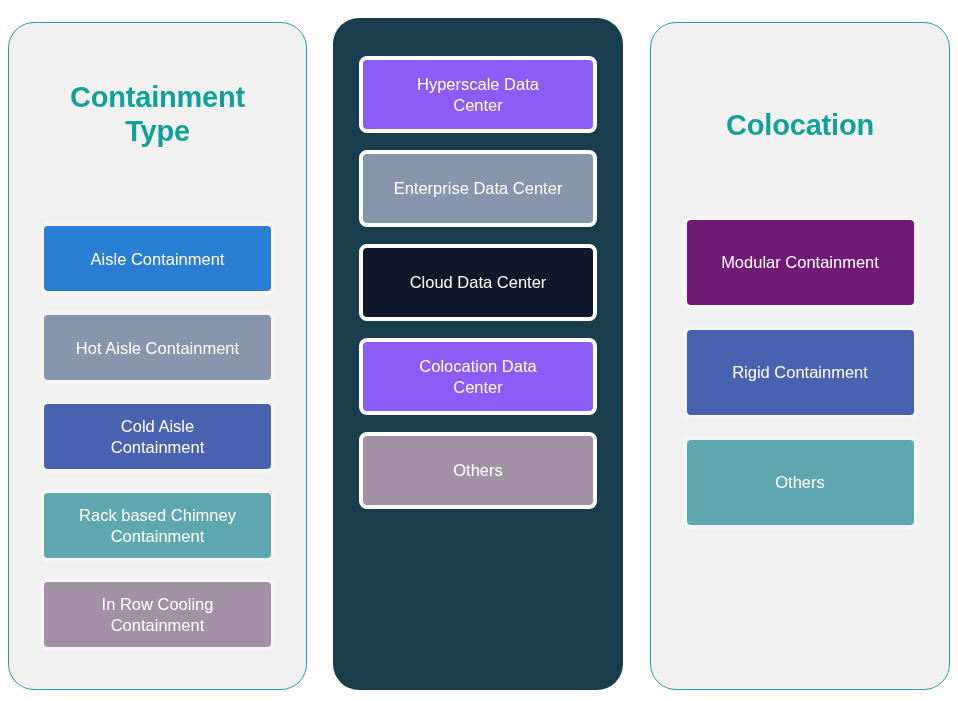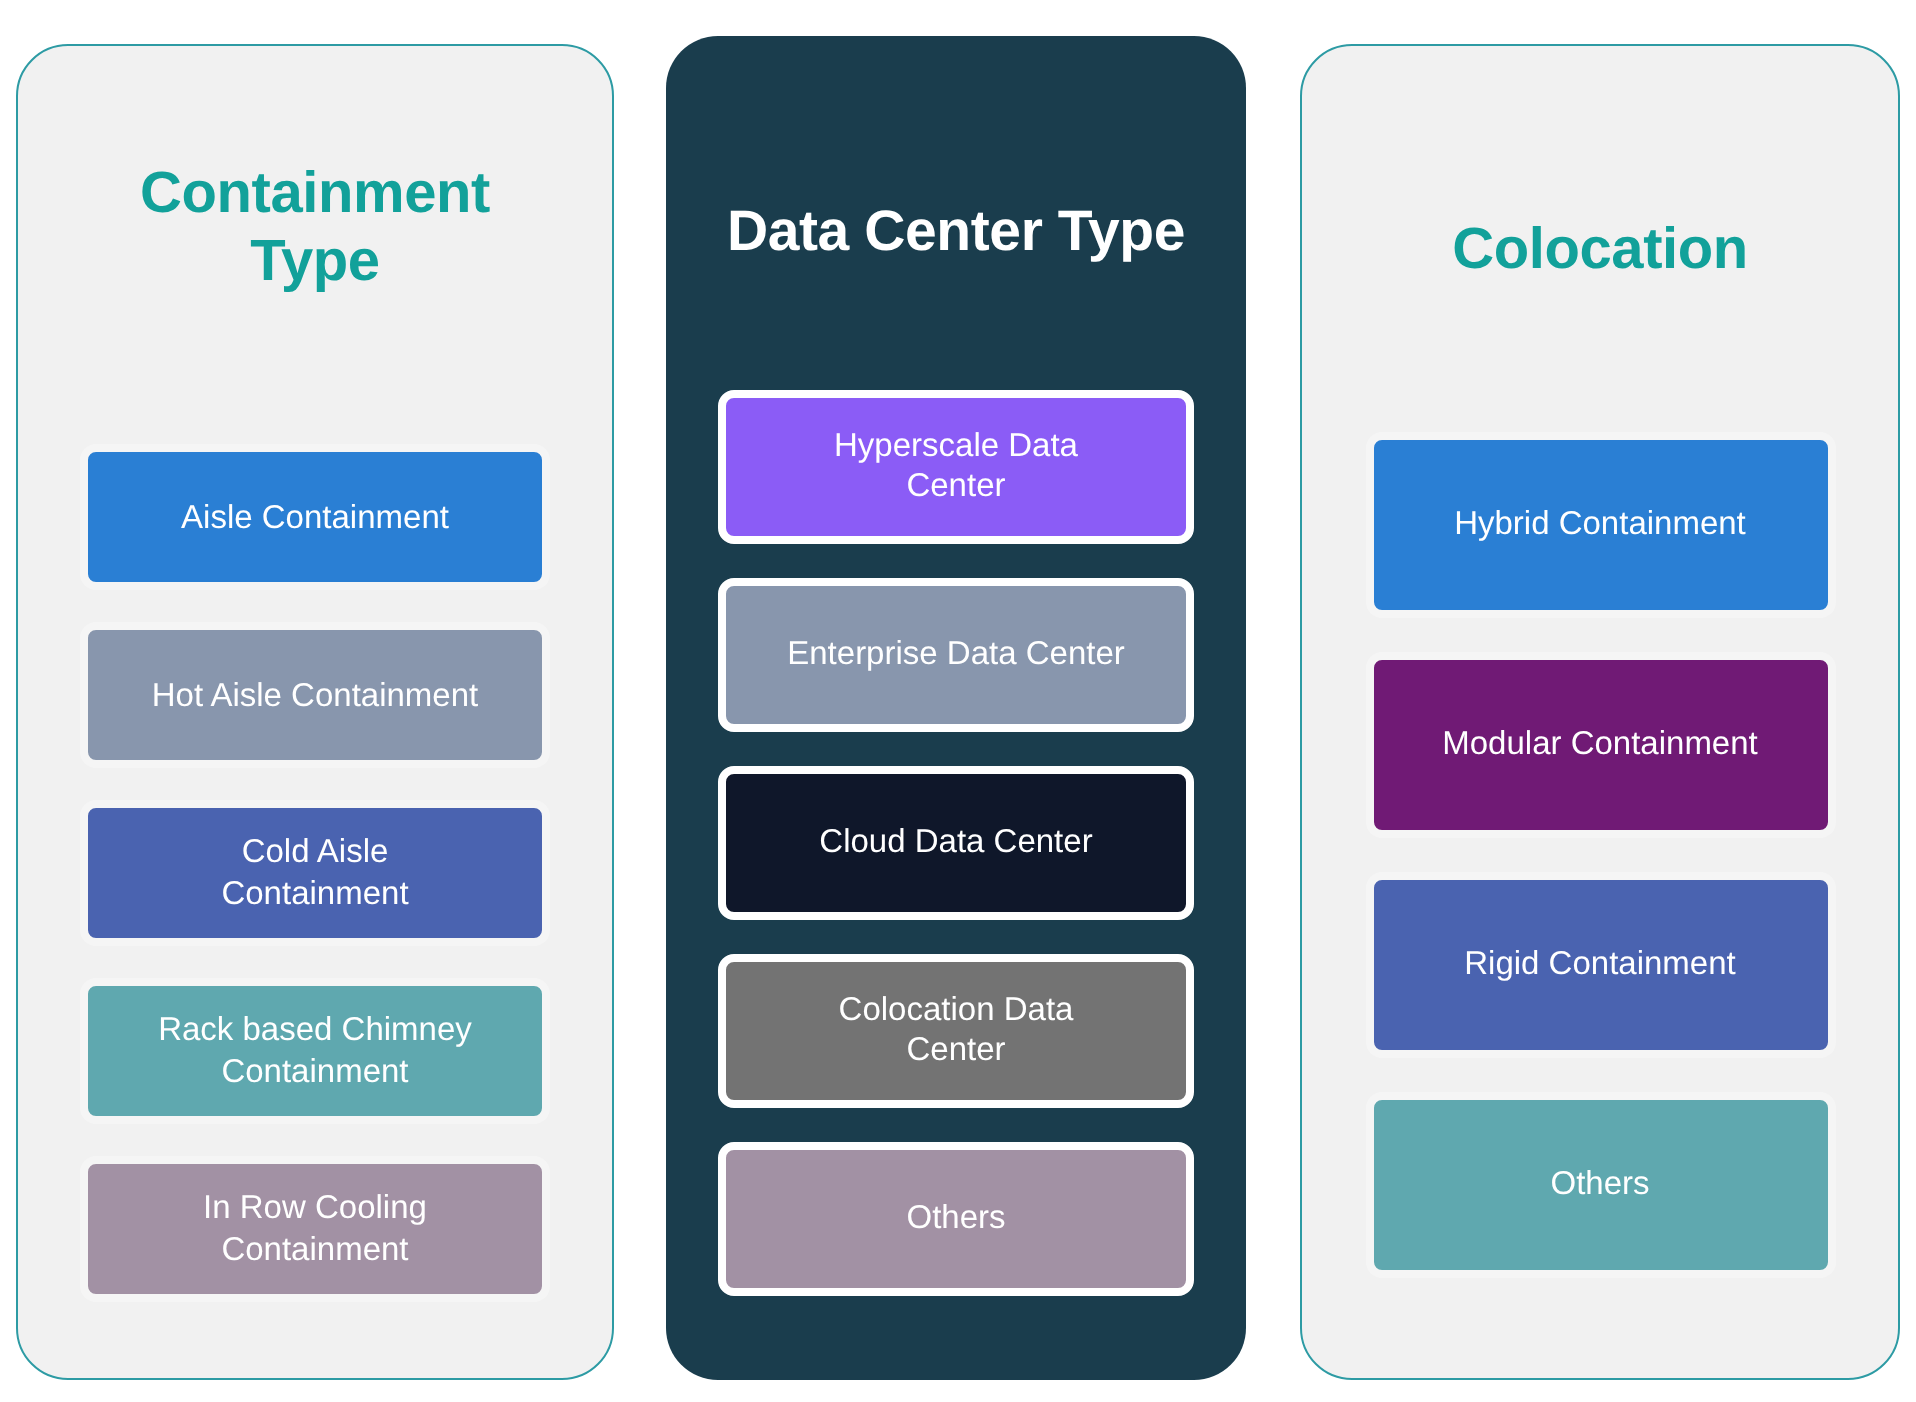--- a/index.html
+++ b/index.html
@@ -180,48 +180,44 @@
 Containment</span>
       </div>
       <div class="item" style="background-color: rgb(162, 145, 164); align-items: center;">
         <span class="item-label">In Row Cooling
 Containment</span>
       </div>
     </div>
   </section>
 
   <section class="panel panel-dark" id="panel-datacenter">
-    <h2 class="panel-title title-white" id="title-datacenter">Data Center Type</h2>
     <div class="items" id="items-datacenter">
       <div class="item" style="background-color: #8b5cf6;">
         <span class="item-label">Hyperscale Data
 Center</span>
       </div>
       <div class="item" style="background-color: rgb(136, 150, 173);">
         <span class="item-label">Enterprise Data Center</span>
       </div>
       <div class="item" style="background-color: #0f172a;">
         <span class="item-label">Cloud Data Center</span>
       </div>
-      <div class="item" style="background-color: #737373;">
+      <div class="item" style="background-color: #8b5cf6;">
         <span class="item-label">Colocation Data
 Center</span>
       </div>
       <div class="item" style="background-color: rgb(162, 145, 164);">
         <span class="item-label">Others</span>
       </div>
     </div>
   </section>
 
   <section class="panel panel-light" id="panel-arrangement">
     <h2 class="panel-title title-teal" id="title-arrangement">Colocation</h2>
     <div class="items" id="items-arrangement">
-      <div class="item" style="background-color: rgb(42, 127, 212);">
-        <span class="item-label">Hybrid Containment</span>
-      </div>
       <div class="item" style="background-color: #701a75;">
         <span class="item-label">Modular Containment</span>
       </div>
       <div class="item" style="background-color: rgb(74, 99, 176);">
         <span class="item-label">Rigid Containment</span>
       </div>
       <div class="item" style="background-color: rgb(95, 168, 175);">
         <span class="item-label">Others</span>
       </div>
     </div>

